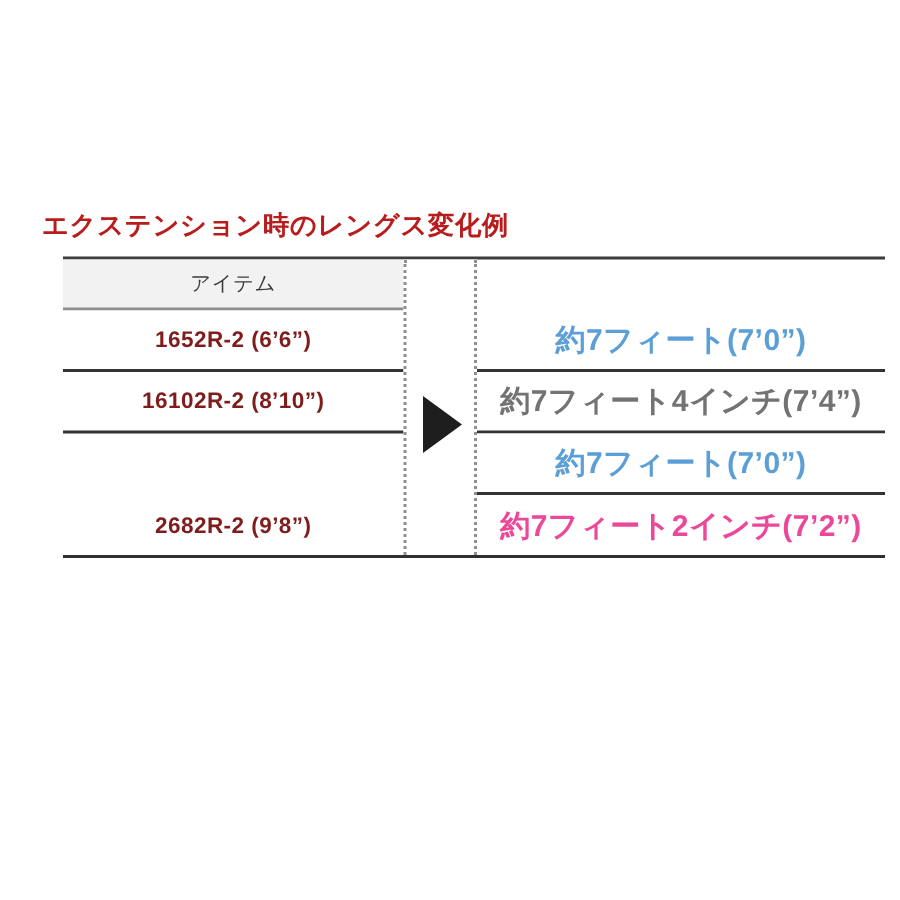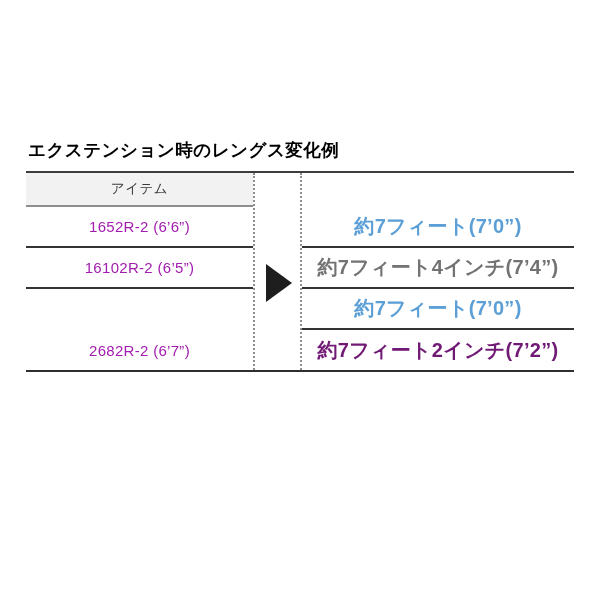--- a/index.html
+++ b/index.html
@@ -6,27 +6,27 @@
   html, body { width: 600px; height: 600px; background: #ffffff; overflow: hidden; }
   body { font-family: "Liberation Sans", "DejaVu Sans", sans-serif; }
   .page { position: relative; width: 600px; height: 600px; background: #ffffff; }
 
   .title {
     position: absolute;
     left: 28px;
     top: 138px;
     font-size: 17.5px;
     font-weight: bold;
-    color: #000000;
+    color: #b91c1c;
     letter-spacing: 0.5px;
   }
 
   .spec-table {
     position: absolute;
-    left: 26px;
+    left: 42px;
     top: 171px;
     width: 548px;
     border-top: 2px solid #3d3d3d;
     border-bottom: 2px solid #2f2f2f;
     display: grid;
     grid-template-columns: 227px 49px 272px;
     grid-template-rows: 34px 41px 41px 41px 40px;
   }
 
   .cell {
@@ -40,22 +40,22 @@
     background: #f2f2f2;
     border-bottom: 2px solid #8e8e8e;
     font-size: 13.5px;
     font-weight: normal;
     color: #3a3a3a;
     letter-spacing: 0.5px;
   }
 
   .item-cell {
     font-size: 15px;
-    font-weight: normal;
-    color: #a21caf;
+    font-weight: bold;
+    color: #7f1d1d;
     letter-spacing: 0.3px;
   }
 
   .value-cell {
     font-size: 20px;
     font-weight: bold;
     letter-spacing: 0.3px;
   }
 
   .row-line { border-bottom: 2px solid #333333; }
@@ -99,34 +99,34 @@
     </div>
 
     <div class="cell item-cell row-line col-left r2">
       <span>1652R-2 (6’6”)</span>
     </div>
     <div class="cell value-cell row-line col-right r2" style="color: rgb(91, 159, 214);">
       <span>約7フィート(7’0”)</span>
     </div>
 
     <div class="cell item-cell row-line col-left r3">
-      <span>16102R-2 (6’5”)</span>
+      <span>16102R-2 (8’10”)</span>
     </div>
     <div class="cell value-cell row-line col-right r3" style="color: #737373;">
       <span>約7フィート4インチ(7’4”)</span>
     </div>
 
     <div class="cell value-cell row-line col-right r4" style="color: rgb(91, 159, 214);">
       <span>約7フィート(7’0”)</span>
     </div>
 
     <div class="cell item-cell col-left r5">
-      <span>2682R-2 (6’7”)</span>
+      <span>2682R-2 (9’8”)</span>
     </div>
-    <div class="cell value-cell col-right r5" style="color: #701a75;">
+    <div class="cell value-cell col-right r5" style="color: #ec4899;">
       <span>約7フィート2インチ(7’2”)</span>
     </div>
 
     <div class="mid-col">
       <div class="arrow"></div>
     </div>
 
   </div>
 </div>
 

